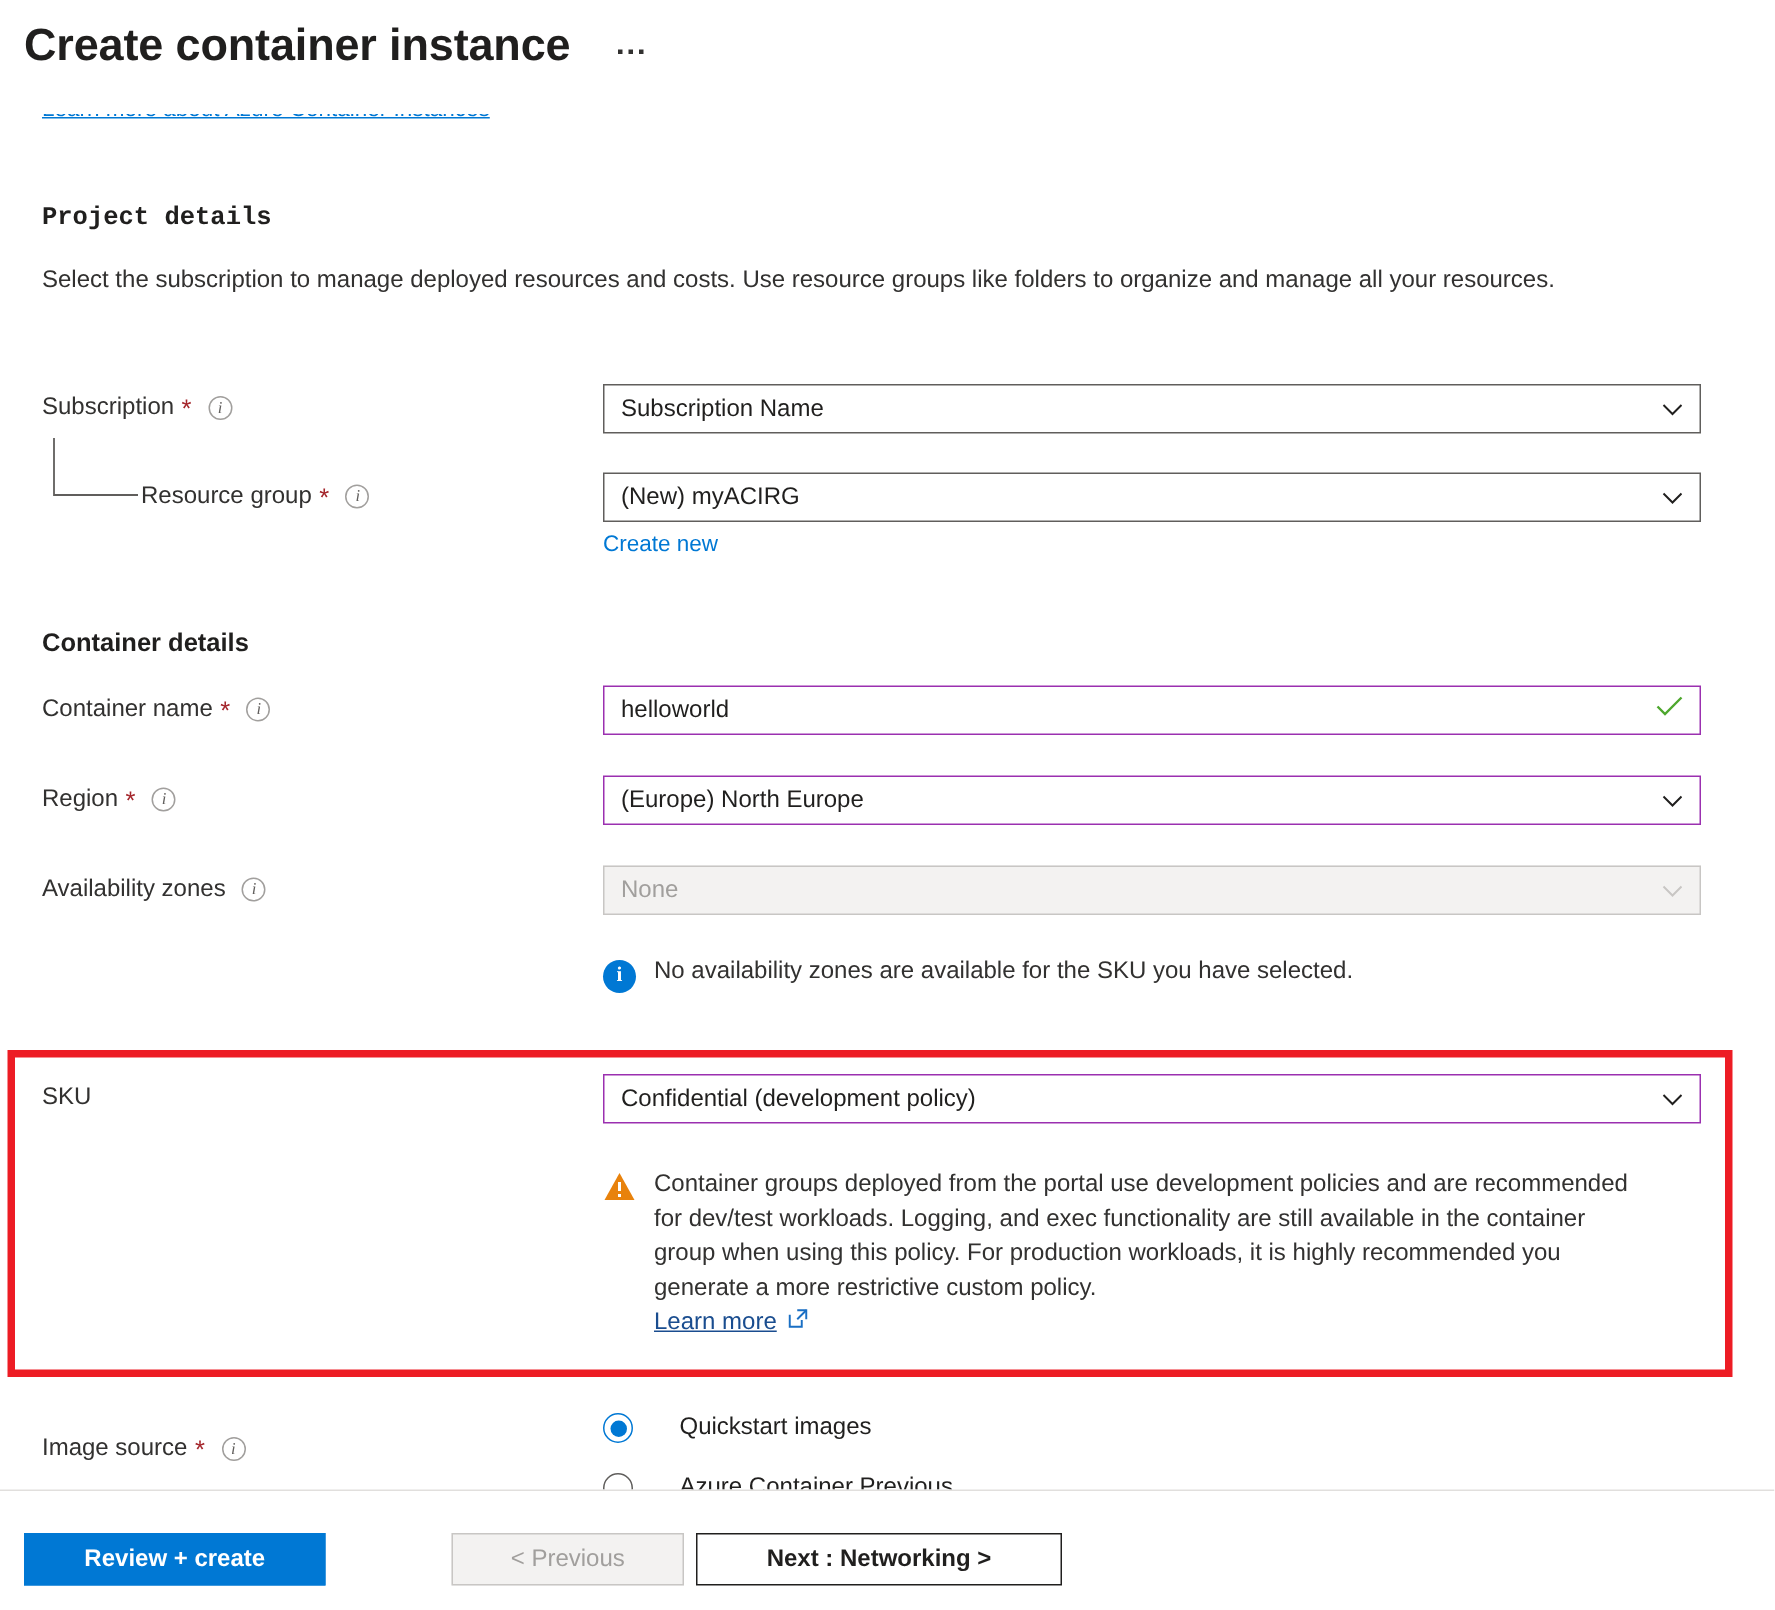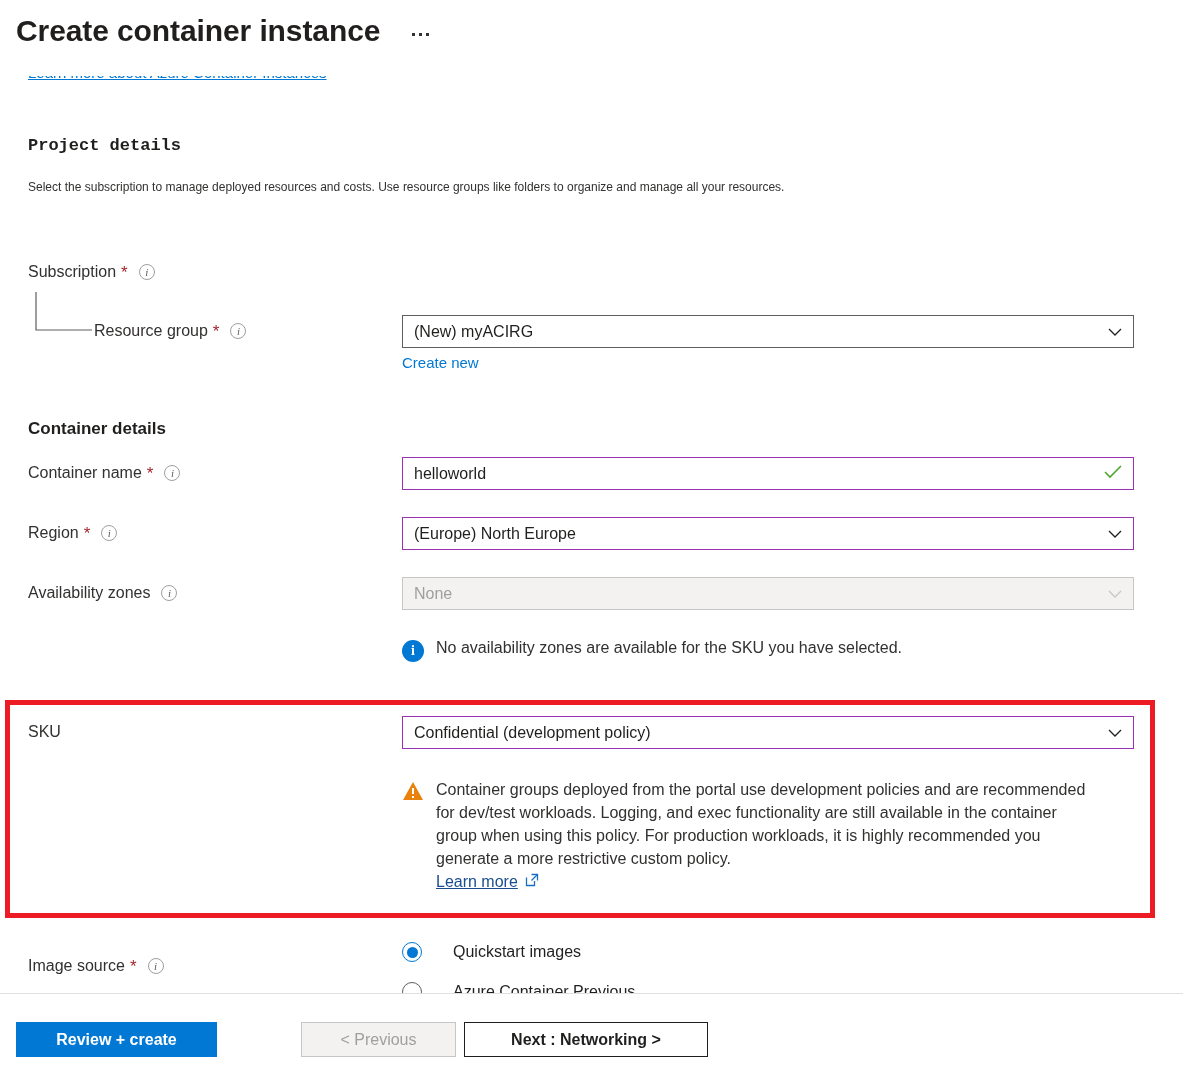--- a/index.html
+++ b/index.html
@@ -42,21 +42,21 @@
     font-size: 15px; color: #0078d4; text-decoration: underline;
     white-space: nowrap;
   }
 
   .section-head {
     position: absolute; font-size: 17px; font-weight: 700; color: #201f1e;
     left: 28px;
   }
   .section-desc {
     position: absolute; left: 28px; width: 1090px;
-    font-size: 12px; line-height: 26px; color: #323130;
+    font-size: 16px; line-height: 26px; color: #323130;
   }
 
   
   .row { position: absolute; left: 0; width: 1183px; }
   .label {
     position: absolute; font-size: 16px; color: #323130;
     display: flex; align-items: center; white-space: nowrap;
   }
   .req { color: #a4262c; margin-left: 5px; font-size: 17px; line-height: 1; }
   .info-icon {
@@ -187,20 +187,28 @@
       <div class="clipped-link">Learn more about Azure Container Instances</div>
 
       <div class="section-head" style="top:60px;font-family:Liberation Mono, monospace;">Project details</div>
       <div class="section-desc" style="top:98px;">Select the subscription to manage deployed resources and costs. Use resource groups like folders to organize and manage all your resources.</div>
 
       <div class="row" style="top:180px; height:40px;">
         <div class="label" style="left:28px; top:7px;">
           <span>Subscription</span>
           <span class="req">*</span>
           <span class="info-icon">i</span>
+        </div>
+        <div class="field" style="top:0;">
+          <span>Subscription Name</span>
+          <span class="chev">
+            <svg width="14" height="14" viewBox="0 0 14 14">
+                <path d="M1 4 L7 10 L13 4" fill="none" stroke="#201f1e" stroke-width="1.3"></path>
+              </svg>
+          </span>
         </div>
       </div>
 
       <svg style="position:absolute; left:34px; top:216px;" width="60" height="44">
         <path d="M2 0 L2 38 L58 38" fill="none" stroke="#605e5c" stroke-width="1.2"></path>
       </svg>
 
       <div class="row" style="top:239px; height:40px;">
         <div class="label" style="left:94px; top:7px;">
           <span>Resource group</span>

